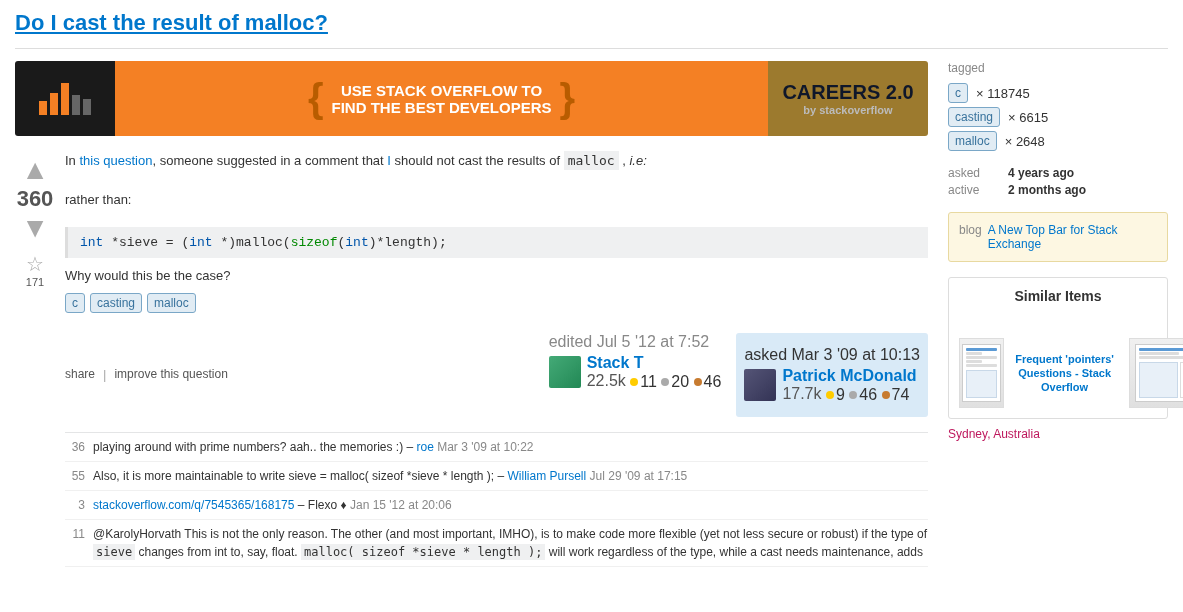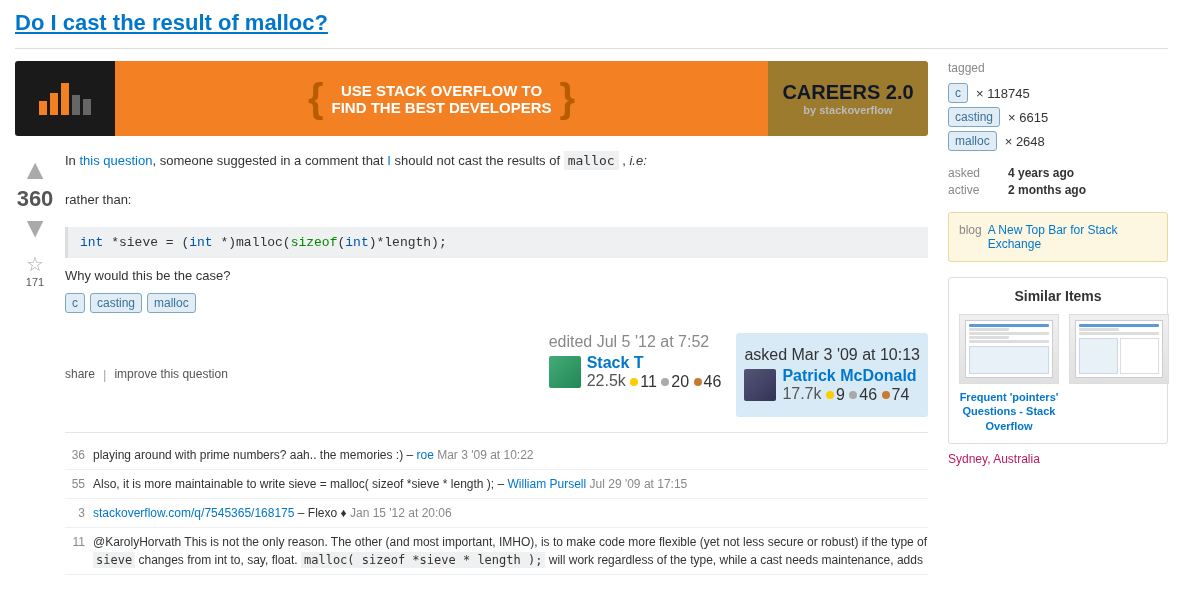--- a/index.html
+++ b/index.html
@@ -64,21 +64,21 @@
     .user-avatar-img { width: 32px; height: 32px; background: linear-gradient(135deg, #555, #888); border-radius: 2px; }
     .user-name { color: #0077cc; font-weight: bold; }
     .user-rep { color: #555; }
     .user-badge { display: inline-flex; align-items: center; gap: 2px; }
     .badge-dot { display: inline-block; width: 8px; height: 8px; border-radius: 50%; }
     .badge-gold { background: #ffcc00; }
     .badge-silver { background: #aaa; }
     .badge-bronze { background: #c77b30; }
     
     
-    .comments-section { margin-top: 15px; border-top: 1px solid #e4e5e6; padding-top: 8px; }
+    .comments-section { margin-top: 15px; border-top: 1px solid #e4e5e6; }
     .comment { padding: 5px 0; border-bottom: 1px solid #f0f0f0; display: flex; gap: 8px; font-size: 12px; line-height: 1.5; }
     .comment-score { color: #888; min-width: 20px; text-align: right; }
     .comment-text { flex: 1; }
     .comment-text a { color: #0077cc; text-decoration: none; }
     .comment-user { color: #0077cc; }
     .comment-time { color: #888; }
     
     
     .sidebar-tagged { margin-bottom: 15px; }
     .sidebar-label { color: #888; font-size: 12px; margin-bottom: 8px; }
@@ -90,21 +90,21 @@
     
     .community-bulletin { background: #fdf7e2; border: 1px solid #e8d9a0; border-radius: 3px; padding: 10px; margin-bottom: 15px; }
     .bulletin-title { font-size: 14px; font-weight: bold; margin-bottom: 8px; color: #333; }
     .bulletin-item { display: flex; gap: 6px; font-size: 12px; }
     .bulletin-type { color: #888; }
     .bulletin-link { color: #0077cc; text-decoration: none; }
     
     .similar-items { border: 1px solid #ddd; border-radius: 3px; padding: 10px; }
     .similar-title { font-size: 14px; font-weight: bold; text-align: center; margin-bottom: 10px; color: #333; }
     .similar-grid { display: grid; grid-template-columns: 1fr 1fr; gap: 10px; }
-    .similar-item { display: flex; flex-direction: column; align-items: center; gap: 6px; }
+    .similar-item { display: flex; flex-direction: row; align-items: center; gap: 6px; margin-top: 24px; }
     .similar-thumb { width: 100px; height: 70px; background: #f5f5f5; border: 1px solid #ddd; overflow: hidden; position: relative; }
     .thumb-placeholder { width: 100%; height: 100%; background: linear-gradient(180deg, #f0f0f0, #e0e0e0); display: flex; align-items: center; justify-content: center; }
     .thumb-inner { width: 90%; height: 85%; background: #fff; border: 1px solid #ccc; display: flex; flex-direction: column; padding: 3px; gap: 1px; }
     .thumb-line { height: 3px; background: #ddd; border-radius: 1px; }
     .thumb-line.blue { background: #5b9ad5; }
     .thumb-line.short { width: 50%; }
     .similar-link { color: #0077cc; font-size: 11px; text-align: center; text-decoration: none; font-weight: bold; line-height: 1.3; cursor: pointer; }
     
     .sydney-text { font-size: 12px; color: #be185d; margin-top: 8px; }
   </style>

